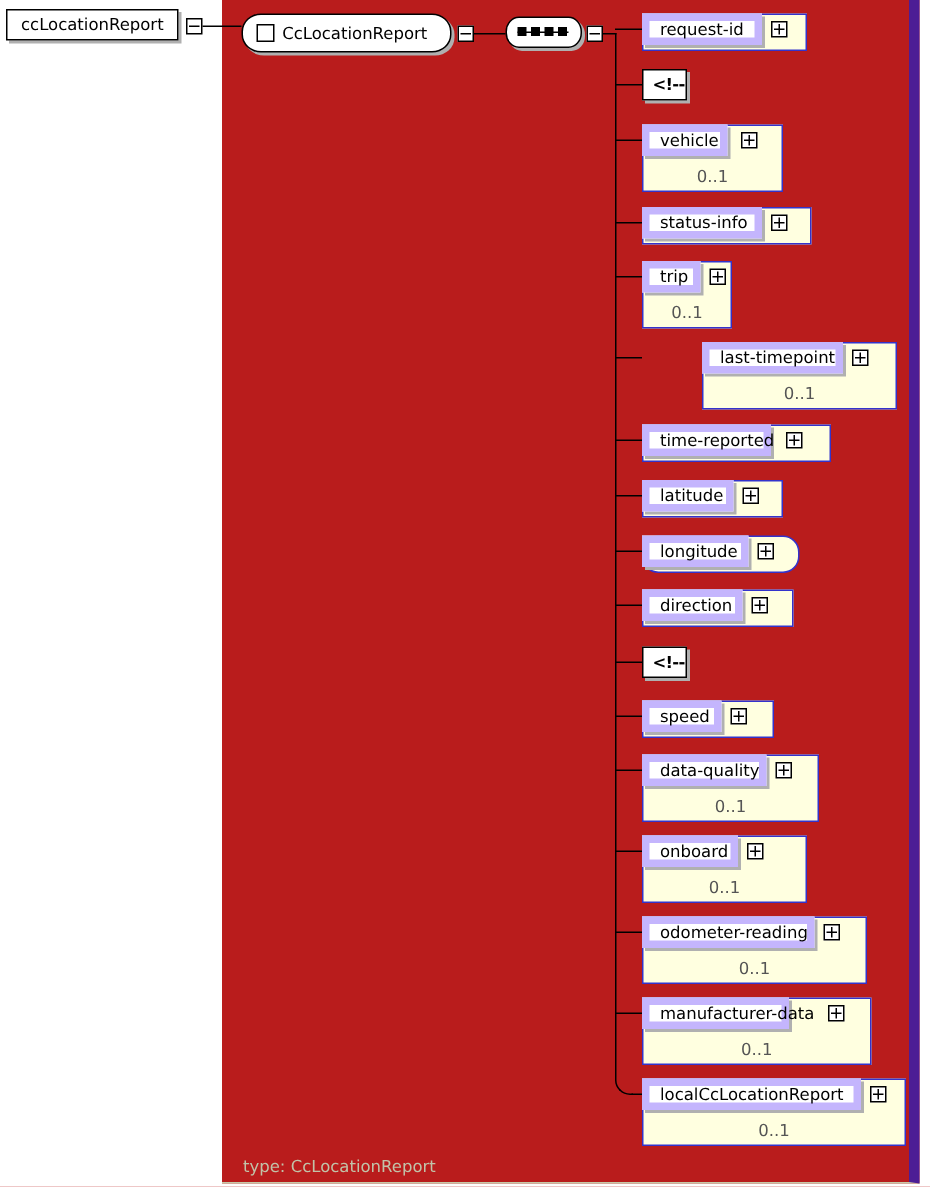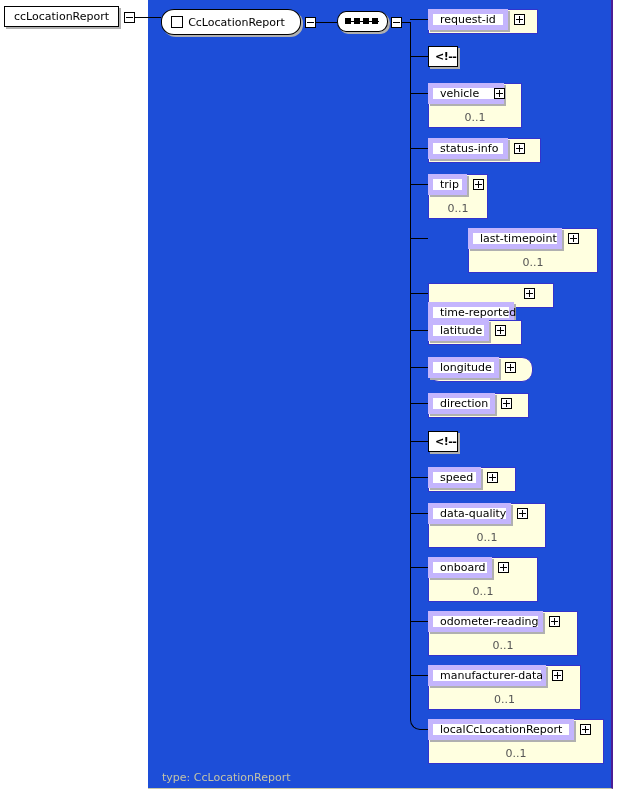--- a/index.html
+++ b/index.html
@@ -25,22 +25,22 @@
     width: 620px; height: 791px;
   }
 
   
   .content-pane {
     position: absolute;
     left: 148px;
     top: 0px;
     width: 465px;
     height: 789px;
-    background: #1d4ed8;
-    border-right: 2px solid #4c1d95;
+    background: #b91c1c;
+    border-right: 7px solid #4c1d95;
     border-bottom: 1px solid #c8c8a8;
     box-sizing: border-box;
   }
   .content-pane-type {
     position: absolute;
     left: 14px;
     bottom: 4px;
     color: #c2c2a8;
     font-size: 11px;
     white-space: nowrap;
@@ -306,21 +306,21 @@
           <span>request-id</span>
         </div>
         <div class="node-toggle" style="left: 85px;"></div>
       </div>
       <div class="branch" style="top: 56px;"></div>
       <div class="node comment" style="top: 46px; width: 30px;">
         <span>&lt;!--</span>
       </div>
       <div class="branch" style="top: 93px;"></div>
       <div class="node multi" style="top: 83px; width: 94px;">
-        <div class="namebox" style="width: 76px;">
+        <div class="namebox" style="width: 57px;">
           <span>vehicle</span>
         </div>
         <div class="node-toggle" style="left: 65px;"></div>
         <div class="cardinality">0..1</div>
       </div>
       <div class="branch" style="top: 148px;"></div>
       <div class="node single" style="top: 138px; width: 113px;">
         <div class="namebox" style="width: 80px;">
           <span>status-info</span>
         </div>
@@ -337,21 +337,21 @@
       <div class="branch" style="top: 238px;"></div>
       <div class="node multi" style="top: 228px; width: 130px; margin-left: 40px;">
         <div class="namebox" style="width: 94px;">
           <span>last-timepoint</span>
         </div>
         <div class="node-toggle" style="left: 99px;"></div>
         <div class="cardinality">0..1</div>
       </div>
       <div class="branch" style="top: 293px;"></div>
       <div class="node single" style="top: 283px; width: 126px;">
-        <div class="namebox" style="width: 86px; margin-top: 19px;">
+        <div class="namebox" style="width: 86px;">
           <span>time-reported</span>
         </div>
         <div class="node-toggle" style="left: 95px;"></div>
       </div>
       <div class="branch" style="top: 330px;"></div>
       <div class="node single" style="top: 320px; width: 94px;">
         <div class="namebox" style="width: 61px;">
           <span>latitude</span>
         </div>
         <div class="node-toggle" style="left: 66px;"></div>
@@ -400,21 +400,21 @@
       <div class="branch" style="top: 621px;"></div>
       <div class="node multi" style="top: 611px; width: 150px;">
         <div class="namebox" style="width: 115px;">
           <span>odometer-reading</span>
         </div>
         <div class="node-toggle" style="left: 120px;"></div>
         <div class="cardinality">0..1</div>
       </div>
       <div class="branch" style="top: 675px;"></div>
       <div class="node multi" style="top: 665px; width: 153px;">
-        <div class="namebox" style="width: 118px;">
+        <div class="namebox" style="width: 98px;">
           <span>manufacturer-data</span>
         </div>
         <div class="node-toggle" style="left: 123px;"></div>
         <div class="cardinality">0..1</div>
       </div>
       <div class="node multi" style="top: 719px; width: 176px;">
         <div class="namebox" style="width: 146px;">
           <span>localCcLocationReport</span>
         </div>
         <div class="node-toggle" style="left: 151px;"></div>

